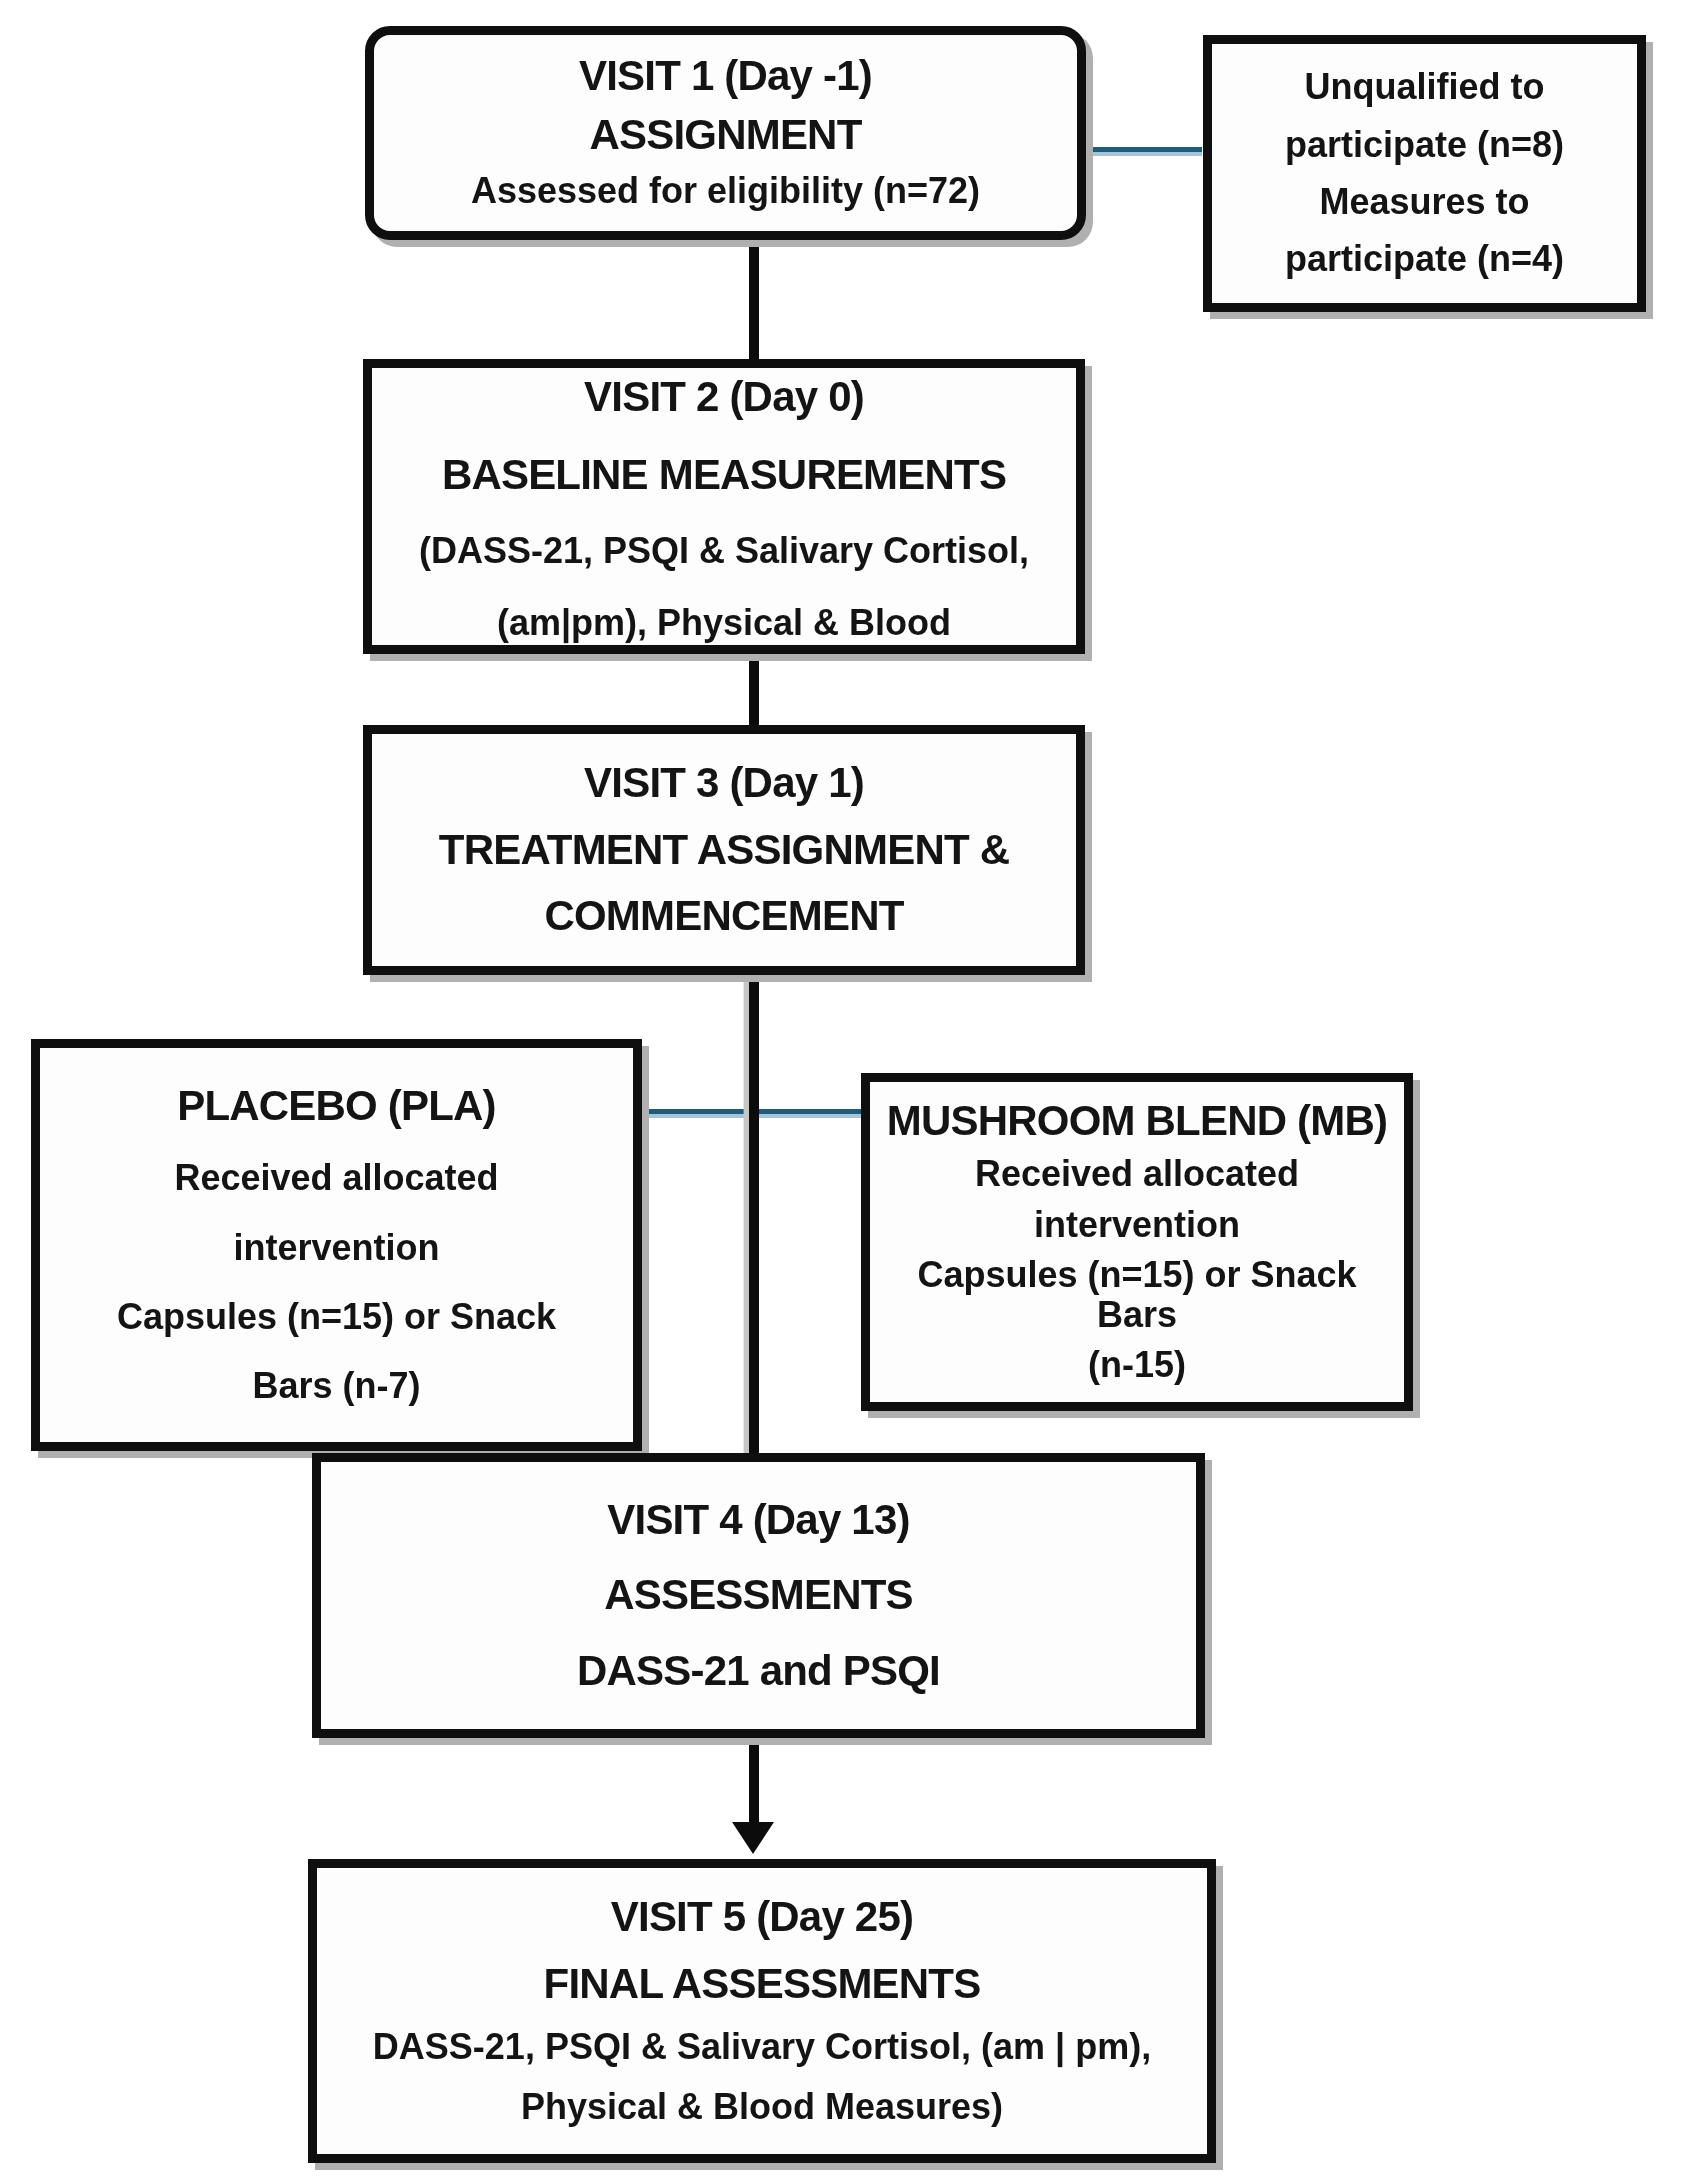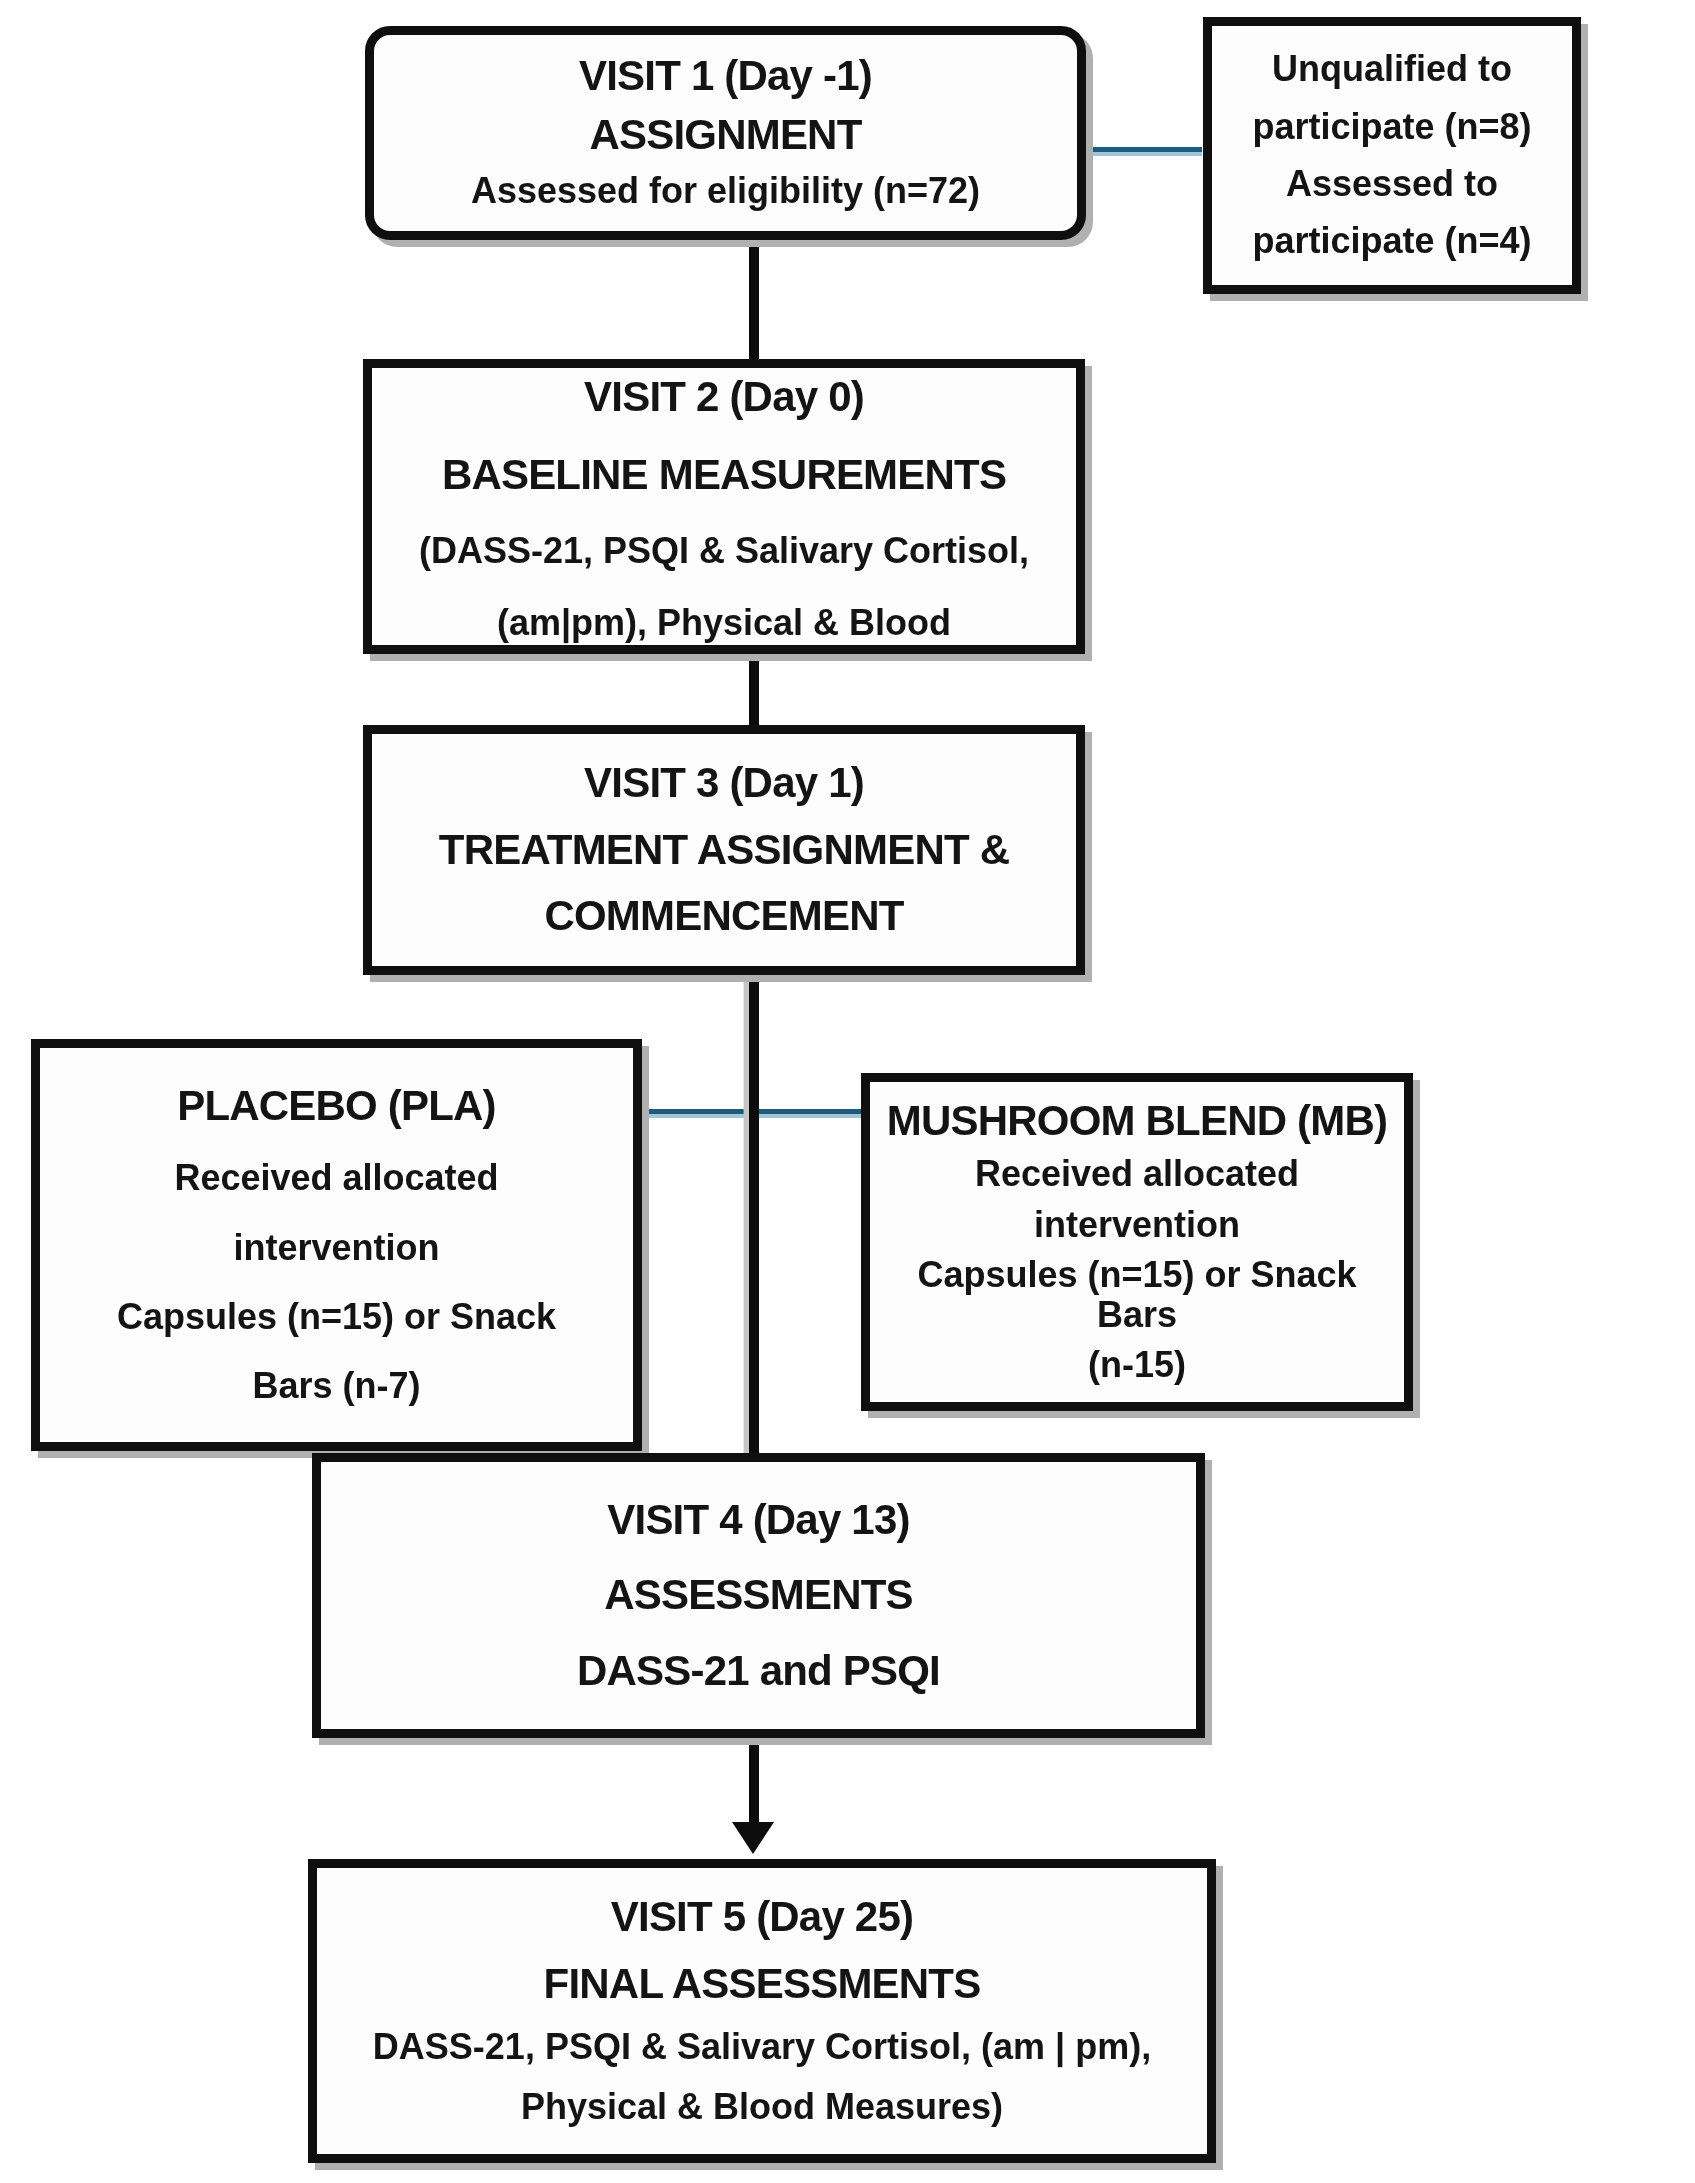--- a/index.html
+++ b/index.html
@@ -47,24 +47,24 @@
   <div class="vline shadowed" style="left:749px;top:973px;height:483px;"></div>
   <div class="vline" style="left:749px;top:1737px;height:91px;"></div>
   <div class="arrowhead" style="left:732px;top:1822px;"></div>
 
   <div class="fbox" style="left:365px;top:25.5px;width:721px;height:214px;border-radius:25px;">
     <div class="l-title">VISIT 1 (Day -1)</div>
     <div class="l-title">ASSIGNMENT</div>
     <div class="l-body">Assessed for eligibility (n=72)</div>
   </div>
 
-  <div class="fbox" style="left:1203px;top:17px;width:378px;height:277px;">
+  <div class="fbox" style="left:1203px;top:35px;width:443px;height:277px;">
     <div class="l-body">Unqualified  to</div>
     <div class="l-body">participate (n=8)</div>
-    <div class="l-body">Assessed to</div>
+    <div class="l-body">Measures to</div>
     <div class="l-body">participate (n=4)</div>
   </div>
 
   <div class="fbox" style="left:363px;top:359px;width:722px;height:295px;gap:32px;">
     <div class="l-title">VISIT 2 (Day 0)</div>
     <div class="l-title">BASELINE MEASUREMENTS</div>
     <div class="l-body">(DASS-21, PSQI &amp; Salivary Cortisol,</div>
     <div class="l-body">(am|pm), Physical &amp; Blood</div>
   </div>
 

